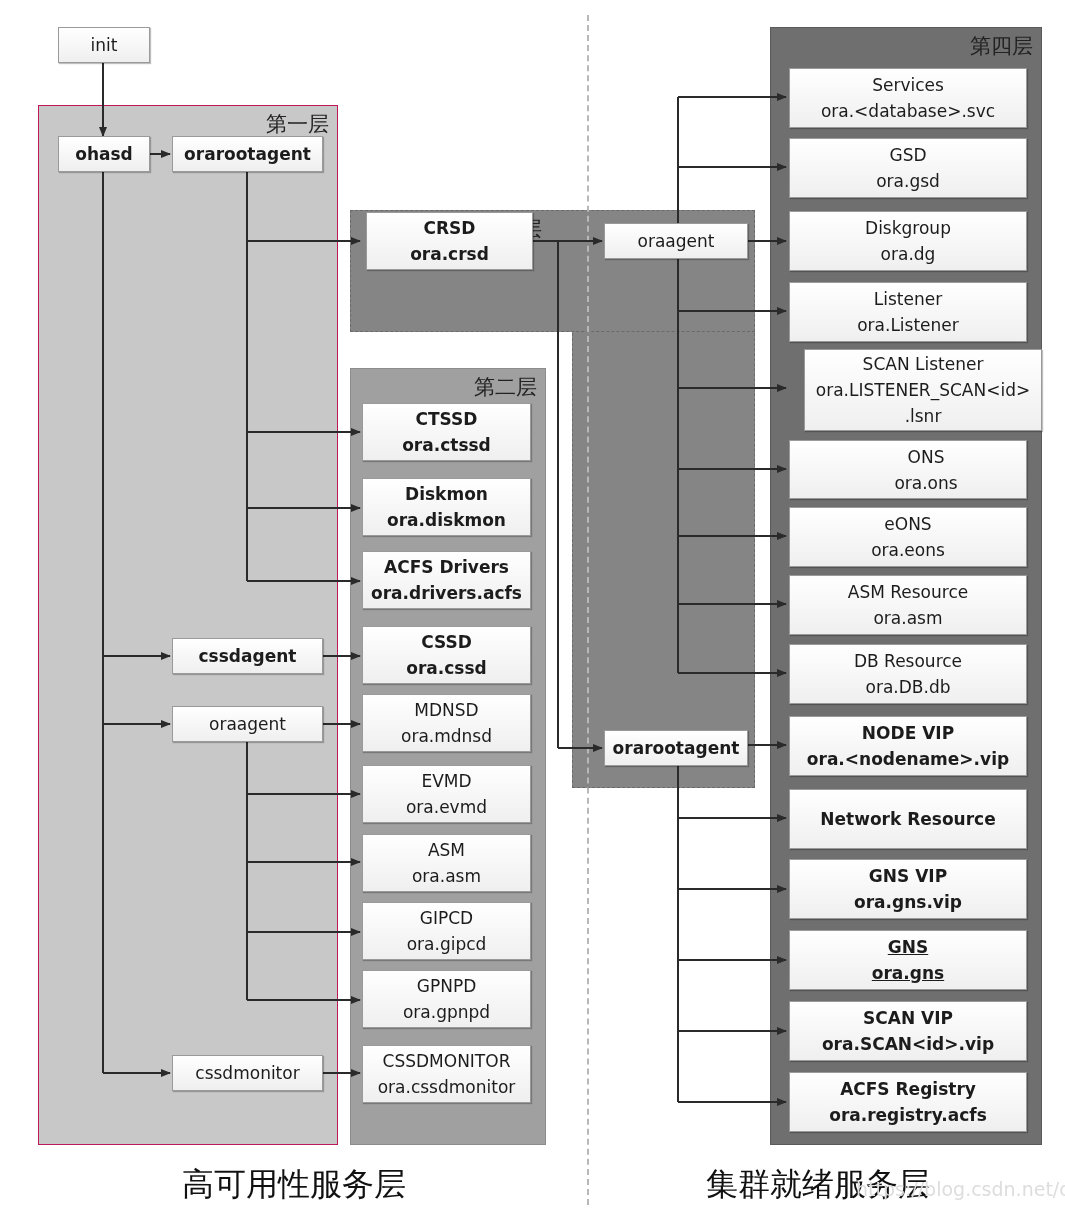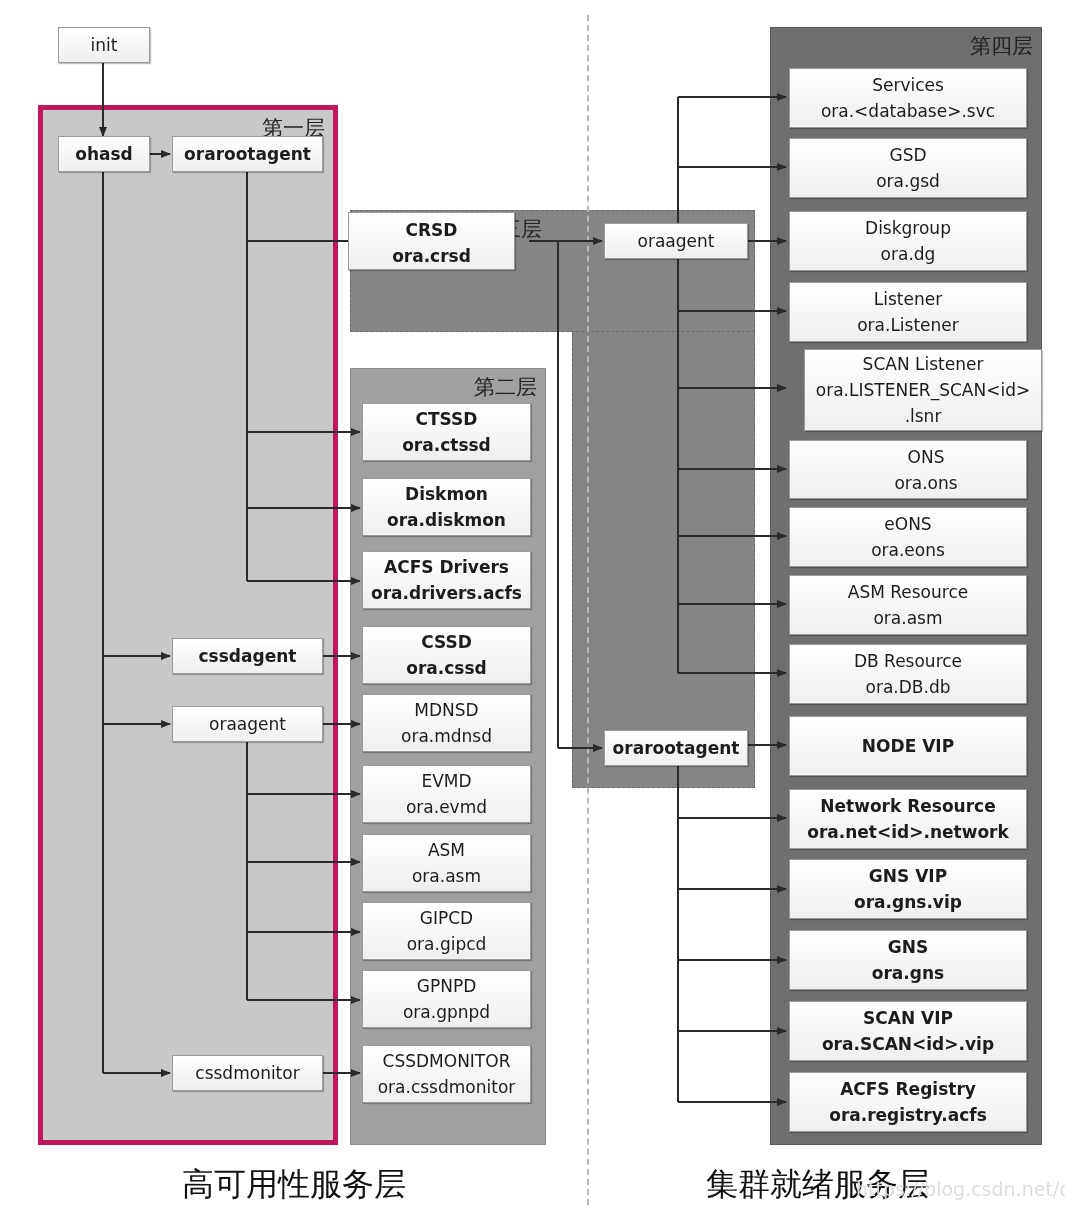--- a/index.html
+++ b/index.html
@@ -1,18 +1,18 @@
 <!DOCTYPE html>
 <html><head>
 <meta charset="utf-8">
 <style>
   html,body{margin:0;padding:0;background:#ffffff;}
   body{width:1065px;height:1219px;position:relative;overflow:hidden;font-family:"DejaVu Sans","Liberation Sans",sans-serif;}
   .panel{position:absolute;box-sizing:border-box;}
-  .p1{left:38px;top:105px;width:300px;height:1040px;background:#c8c8c8;border:5px solid #be185d;}
+  .p1{left:38px;top:105px;width:300px;height:1040px;background:#c8c8c8;border:1px solid #be185d;}
   .p2{left:350px;top:368px;width:196px;height:777px;background:#a0a0a0;border:1px solid #8c8c8c;}
   .p3{left:350px;top:178px;width:405px;height:122px;background:#858585;border:1px dashed #6a6a6a;margin-top:32px;}
   .p3b{left:572px;top:298px;width:183px;height:490px;background:#858585;border:1px dashed #6a6a6a;border-top:none;}
   .p4{left:770px;top:27px;width:272px;height:1118px;background:#6f6f6f;border:1px solid #5a5a5a;}
   .ptitle{position:absolute;right:8px;top:4px;font-family:"DejaVu Serif","Liberation Serif",serif;font-size:21px;color:#222;}
   .box{position:absolute;box-sizing:border-box;background:linear-gradient(#ffffff,#efefef);border:1px solid #9a9a9a;display:flex;flex-direction:column;align-items:center;justify-content:center;text-align:center;font-size:17px;line-height:26px;color:#1c1c1c;box-shadow:1px 1px 1px rgba(0,0,0,0.25);}
   .box.bold{font-weight:bold;}
   .box.single{font-size:17px;}
   .sep{position:absolute;left:587px;top:15px;height:1190px;border-left:2px dashed #b8b8b8;}
   svg.lines{position:absolute;left:0;top:0;}
@@ -109,21 +109,21 @@
 <div class="box bold single" style="left:172px;top:638px;width:151px;height:36px;">
   <span>cssdagent</span>
 </div>
 <div class="box single" style="left:172px;top:706px;width:151px;height:36px;">
   <span>oraagent</span>
 </div>
 <div class="box single" style="left:172px;top:1055px;width:151px;height:36px;">
   <span>cssdmonitor</span>
 </div>
 
-<div class="box bold" style="left:348px;top:212px;width:167px;height:58px;justify-content:flex-end;">
+<div class="box bold" style="left:366px;top:212px;width:167px;height:58px;">
   <span>CRSD</span>
   <span>ora.crsd</span>
 </div>
 <div class="box single" style="left:604px;top:223px;width:144px;height:36px;">
   <span>oraagent</span>
 </div>
 <div class="box bold single" style="left:604px;top:730px;width:144px;height:36px;">
   <span>orarootagent</span>
 </div>
 
@@ -200,30 +200,30 @@
 <div class="box" style="left:789px;top:575px;width:238px;height:60px;">
   <span>ASM Resource</span>
   <span>ora.asm</span>
 </div>
 <div class="box" style="left:789px;top:644px;width:238px;height:60px;">
   <span>DB Resource</span>
   <span>ora.DB.db</span>
 </div>
 <div class="box bold" style="left:789px;top:716px;width:238px;height:60px;">
   <span>NODE VIP</span>
+  <span>ora.&lt;nodename&gt;.vip</span>
 </div>
 <div class="box bold" style="left:789px;top:789px;width:238px;height:60px;">
   <span>Network Resource</span>
-  <span>ora.net&lt;id&gt;.network</span>
 </div>
 <div class="box bold" style="left:789px;top:859px;width:238px;height:60px;">
   <span>GNS VIP</span>
   <span>ora.gns.vip</span>
 </div>
-<div class="box bold" style="left:789px;top:930px;width:238px;height:60px;">
+<div class="box bold" style="left:789px;top:930px;width:238px;height:60px;text-decoration:underline;">
   <span>GNS</span>
   <span>ora.gns</span>
 </div>
 <div class="box bold" style="left:789px;top:1001px;width:238px;height:60px;">
   <span>SCAN VIP</span>
   <span>ora.SCAN&lt;id&gt;.vip</span>
 </div>
 <div class="box bold" style="left:789px;top:1072px;width:238px;height:60px;">
   <span>ACFS Registry</span>
   <span>ora.registry.acfs</span>

